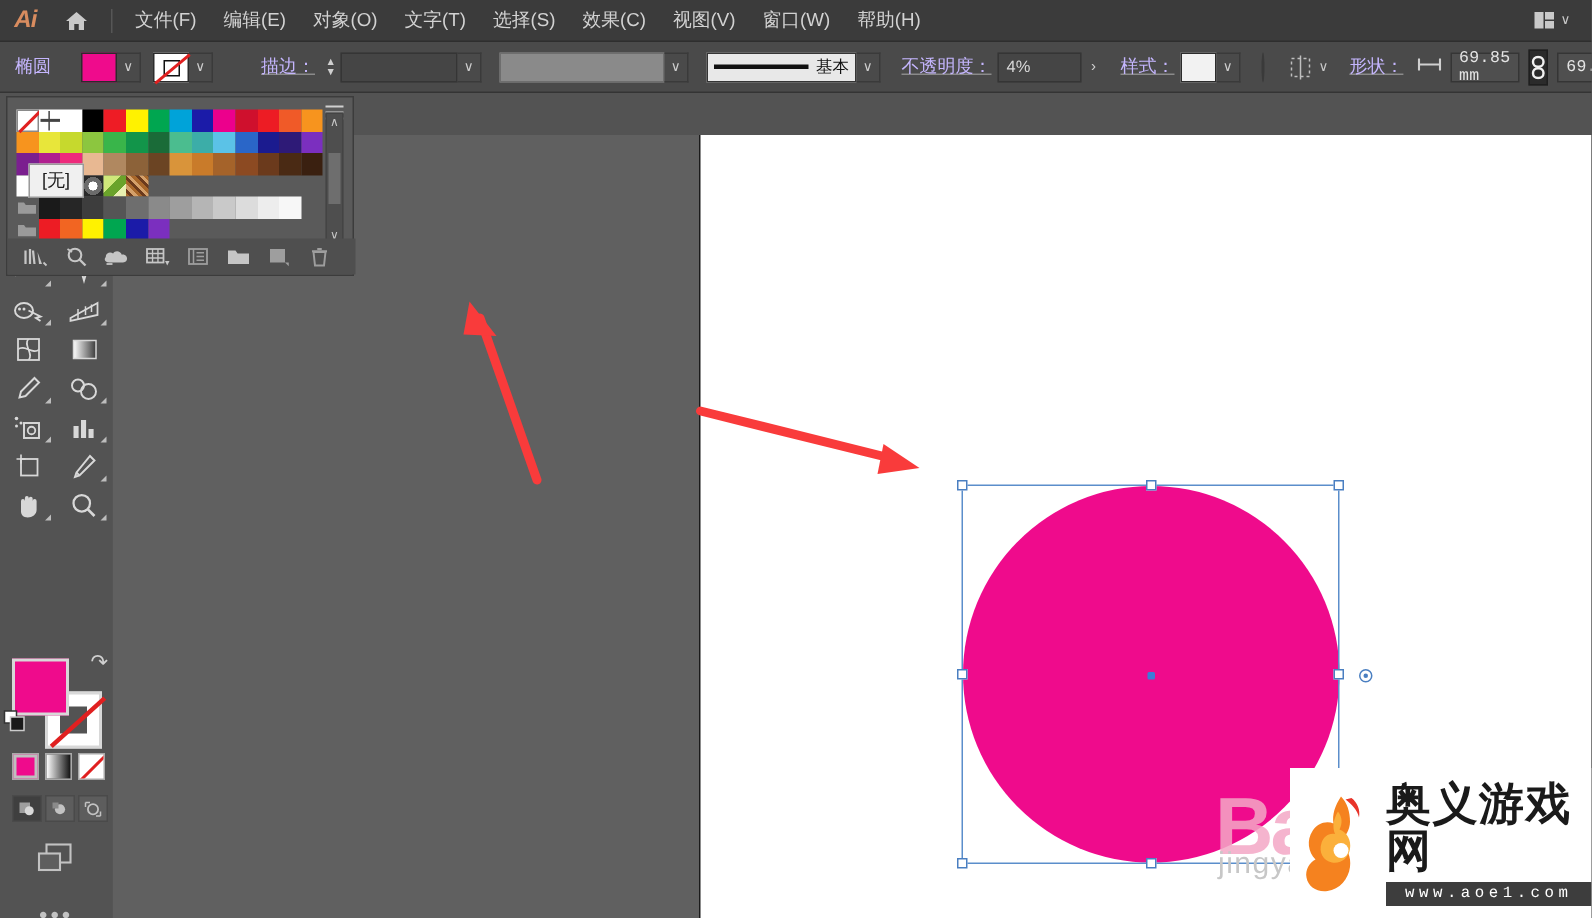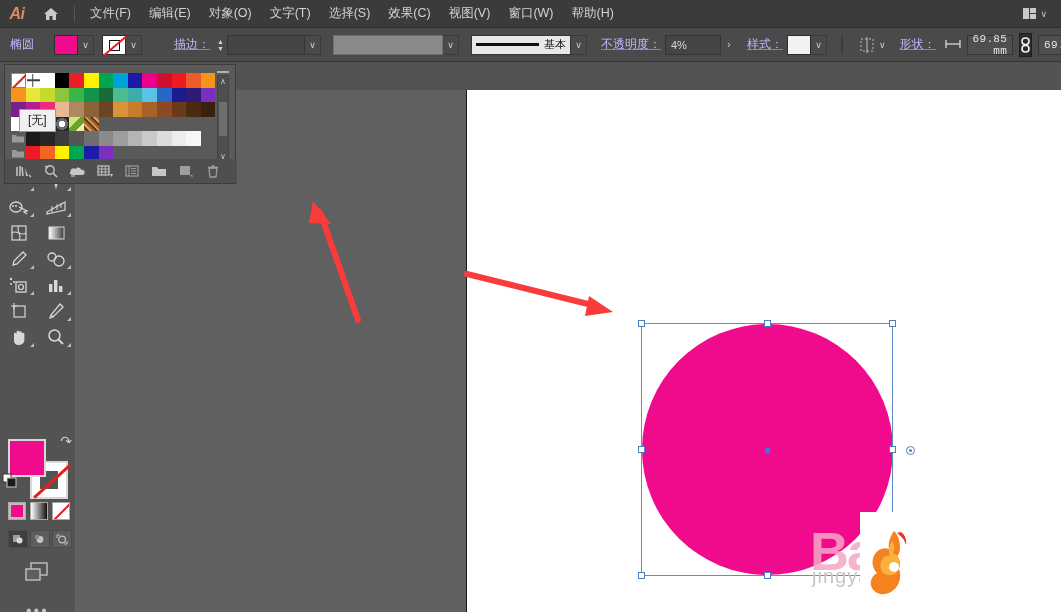--- a/index.html
+++ b/index.html
@@ -67,21 +67,21 @@
     width:13px; height:20px; display:flex; flex-direction:column; align-items:center;
     justify-content:center; color:#d0d0d0; font-size:7px; line-height:7px;
   }
   .field {
     height:20px; background:#454545; border:1px solid #353535; color:#d8d8d8;
     font-size:11px; display:flex; align-items:center; padding:0 5px;
   }
   .field.wide { width: 78px; }
   .field.grayfill { width: 110px; background:#8a8a8a; border-color:#6e6e6e; }
   .field.opacity { width: 56px; background:#454545; }
-  .field.dim { width: 86px; background:#4f4f4f; color:#e4e4e4; font-family:"Liberation Mono", monospace; font-size:11px; letter-spacing:0.3px;text-align:right;}
+  .field.dim { width: 86px; background:#4f4f4f; color:#e4e4e4; font-family:"Liberation Mono", monospace; font-size:11px; letter-spacing:0.3px;}
   .profile-box {
     width: 100px; height:20px; background:#e8e8e8; display:flex; align-items:center;
     padding:0 4px; gap:5px; border:1px solid #353535;
   }
   .profile-line { flex:1; height:3px; background:#111; }
   .profile-txt { color:#111; font-size:11px; }
   .style-swatch { width:24px; height:20px; background:#f2f2f2; border:1px solid #2c2c2c; }
   .opacity-orb {
     width:20px; height:20px; border-radius:50%;
     background: radial-gradient(circle at 35% 32%, #f2f2f2 0%, #c9c9c9 38%, #6f6f6f 75%, #4a4a4a 100%);
@@ -405,20 +405,24 @@
   <div class="wm-baidu">Ba</div>
   <div class="wm-baidu-sub">jingyan</div>
 
   <div class="wm-logo">
     <svg class="wm-phoenix" viewBox="0 0 58 70">
       <path d="M30 4 C26 10 24 16 25 22 C20 20 14 22 11 27 C7 33 8 41 13 46 C9 48 6 53 7 58 C8 64 14 68 21 67 C29 66 35 59 36 51 C37 44 34 38 29 34 C33 31 36 26 36 21 C36 14 34 8 30 4 Z" fill="#f5821f"></path>
       <path d="M28 14 C25 19 24 24 26 29 C22 28 18 31 17 35 C15 41 18 47 24 48 C30 49 35 45 36 39 C37 33 34 28 29 26 C31 22 31 18 28 14 Z" fill="#fbb03b"></path>
       <path d="M33 6 C37 9 41 13 42 18 C43 13 41 8 37 5 Z" fill="#e8342a"></path>
       <circle cx="30" cy="40" r="5" fill="#ffffff"></circle>
     </svg>
+    <div class="wm-right">
+      <div class="wm-cn">奥义游戏网</div>
+      <div class="wm-url">www.aoe1.com</div>
+    </div>
   </div>
 
   <div class="toolpanel">
     <div class="tools-grid">
 
       <div class="tool has-more">
         <svg width="22" height="18" viewBox="0 0 22 18">
             <ellipse cx="11" cy="9" rx="9" ry="6.5" fill="none" stroke="#d8d8d8" stroke-width="1.4"></ellipse>
           </svg>
       </div>

